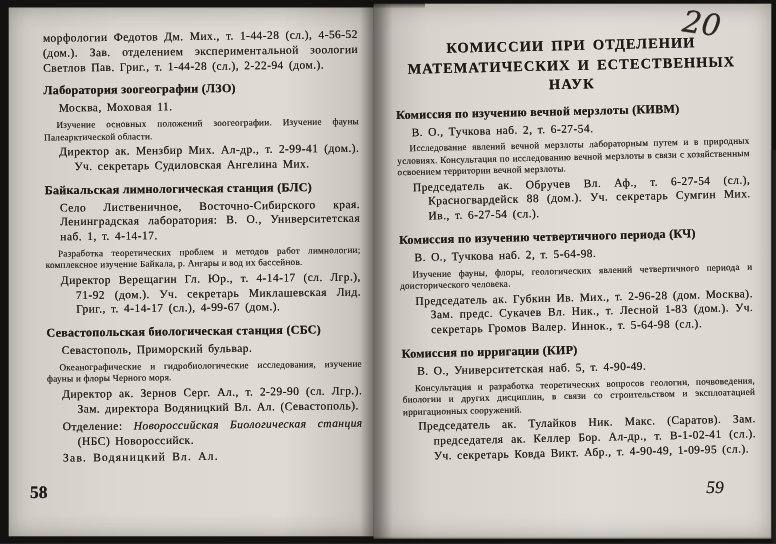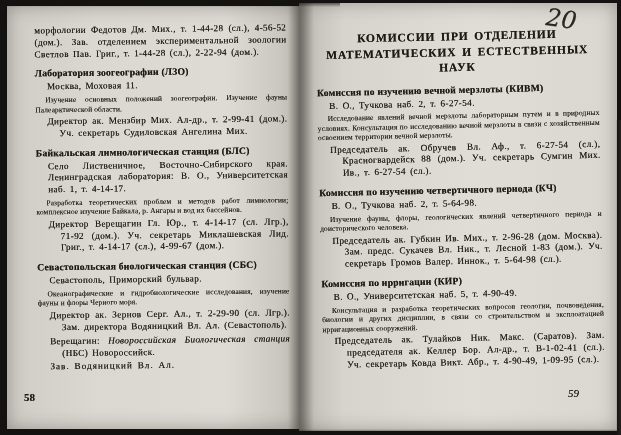--- a/index.html
+++ b/index.html
@@ -60,21 +60,21 @@
   .big-header{
     font-size:11.6px;line-height:15.5px;font-weight:bold;
     text-align:center;letter-spacing:.8px;word-spacing:2px;
     text-shadow:0 0 .5px rgba(25,20,15,.8);
     margin:0 6px 8px 6px;
   }
   .otd{margin-top:3px;}
   .otd-italic{font-style:italic;}
   .zav{margin-top:1px;padding-left:12px;letter-spacing:1px;}
   .pagenum{
-    position:absolute;font-size:11px;font-weight:bold;
+    position:absolute;font-size:14px;font-weight:bold;
     text-shadow:0 0 .4px rgba(25,20,15,.7);
   }
   .pagenum-left{left:17px;bottom:26px;}
   .pagenum-right{right:38px;bottom:32px;font-style:italic;font-weight:normal;margin-left:44px;}
   .handwrite{
     position:absolute;right:40px;top:2px;
     font-family:"DejaVu Serif",serif;font-style:italic;
     font-size:24px;color:#2a2723;transform:rotate(8deg);
     text-shadow:.3px .3px 0 rgba(30,25,20,.5);
   }
@@ -101,21 +101,21 @@
         <p class="body-txt addr">Село Лиственичное, Восточно-Сибирского края. Ленинградская лаборатория: В. О., Университетская наб. 1, т. 4-14-17.</p>
         <p class="note">Разработка теоретических проблем и методов работ лимнологии; комплексное изучение Байкала, р. Ангары и вод их бассейнов.</p>
         <p class="body-txt staff">Директор Верещагин Гл. Юр., т. 4-14-17 (сл. Лгр.), 71-92 (дом.). Уч. секретарь Миклашевская Лид. Григ., т. 4-14-17 (сл.), 4-99-67 (дом.).</p>
       </div>
 
       <div class="section">
         <h3 class="heading">Севастопольская биологическая станция (СБС)</h3>
         <p class="body-txt addr">Севастополь, Приморский бульвар.</p>
         <p class="note">Океанографические и гидробиологические исследования, изучение фауны и флоры Черного моря.</p>
         <p class="body-txt staff">Директор ак. Зернов Серг. Ал., т. 2-29-90 (сл. Лгр.). Зам. директора Водяницкий Вл. Ал. (Севастополь).</p>
-        <p class="body-txt staff otd"><span>Верещагин: </span><span class="otd-italic">Новороссийская Биологическая станция</span><span> (НБС) Новороссийск.</span></p>
+        <p class="body-txt staff otd"><span>Отделение: </span><span class="otd-italic">Новороссийская Биологическая станция</span><span> (НБС) Новороссийск.</span></p>
         <p class="body-txt zav">Зав. Водяницкий Вл. Ал.</p>
       </div>
 
     </div>
     <div class="pagenum pagenum-left">58</div>
   </div>
 
   <div class="page page-right">
     <div class="handwrite">20</div>
     <div class="content-right">

